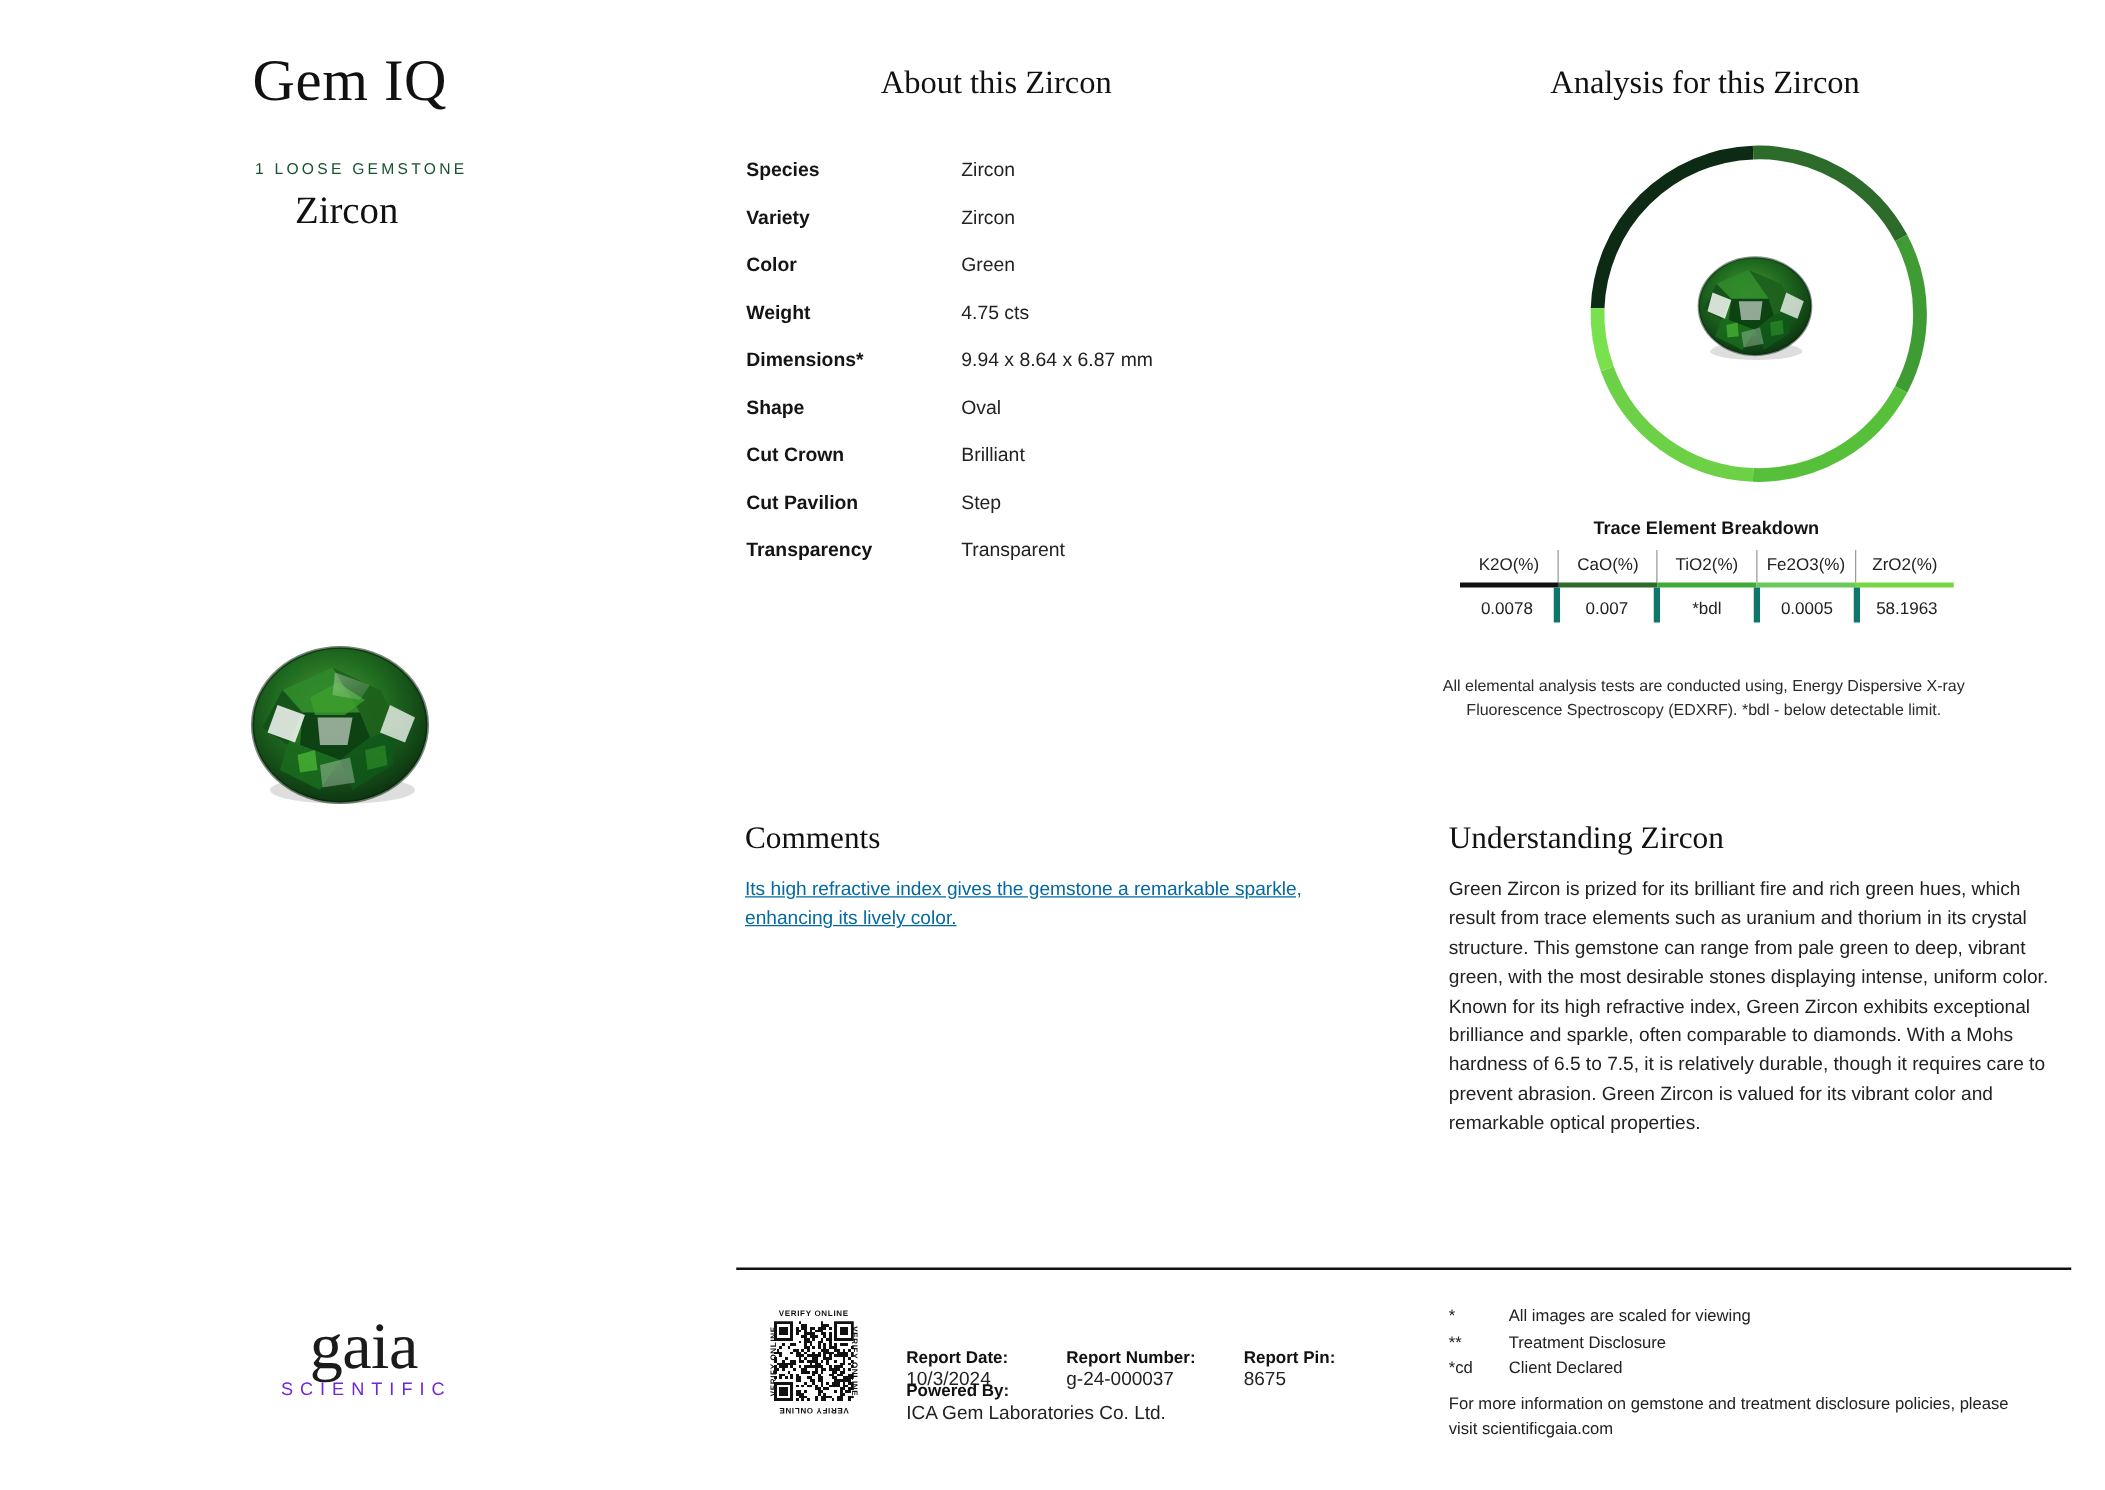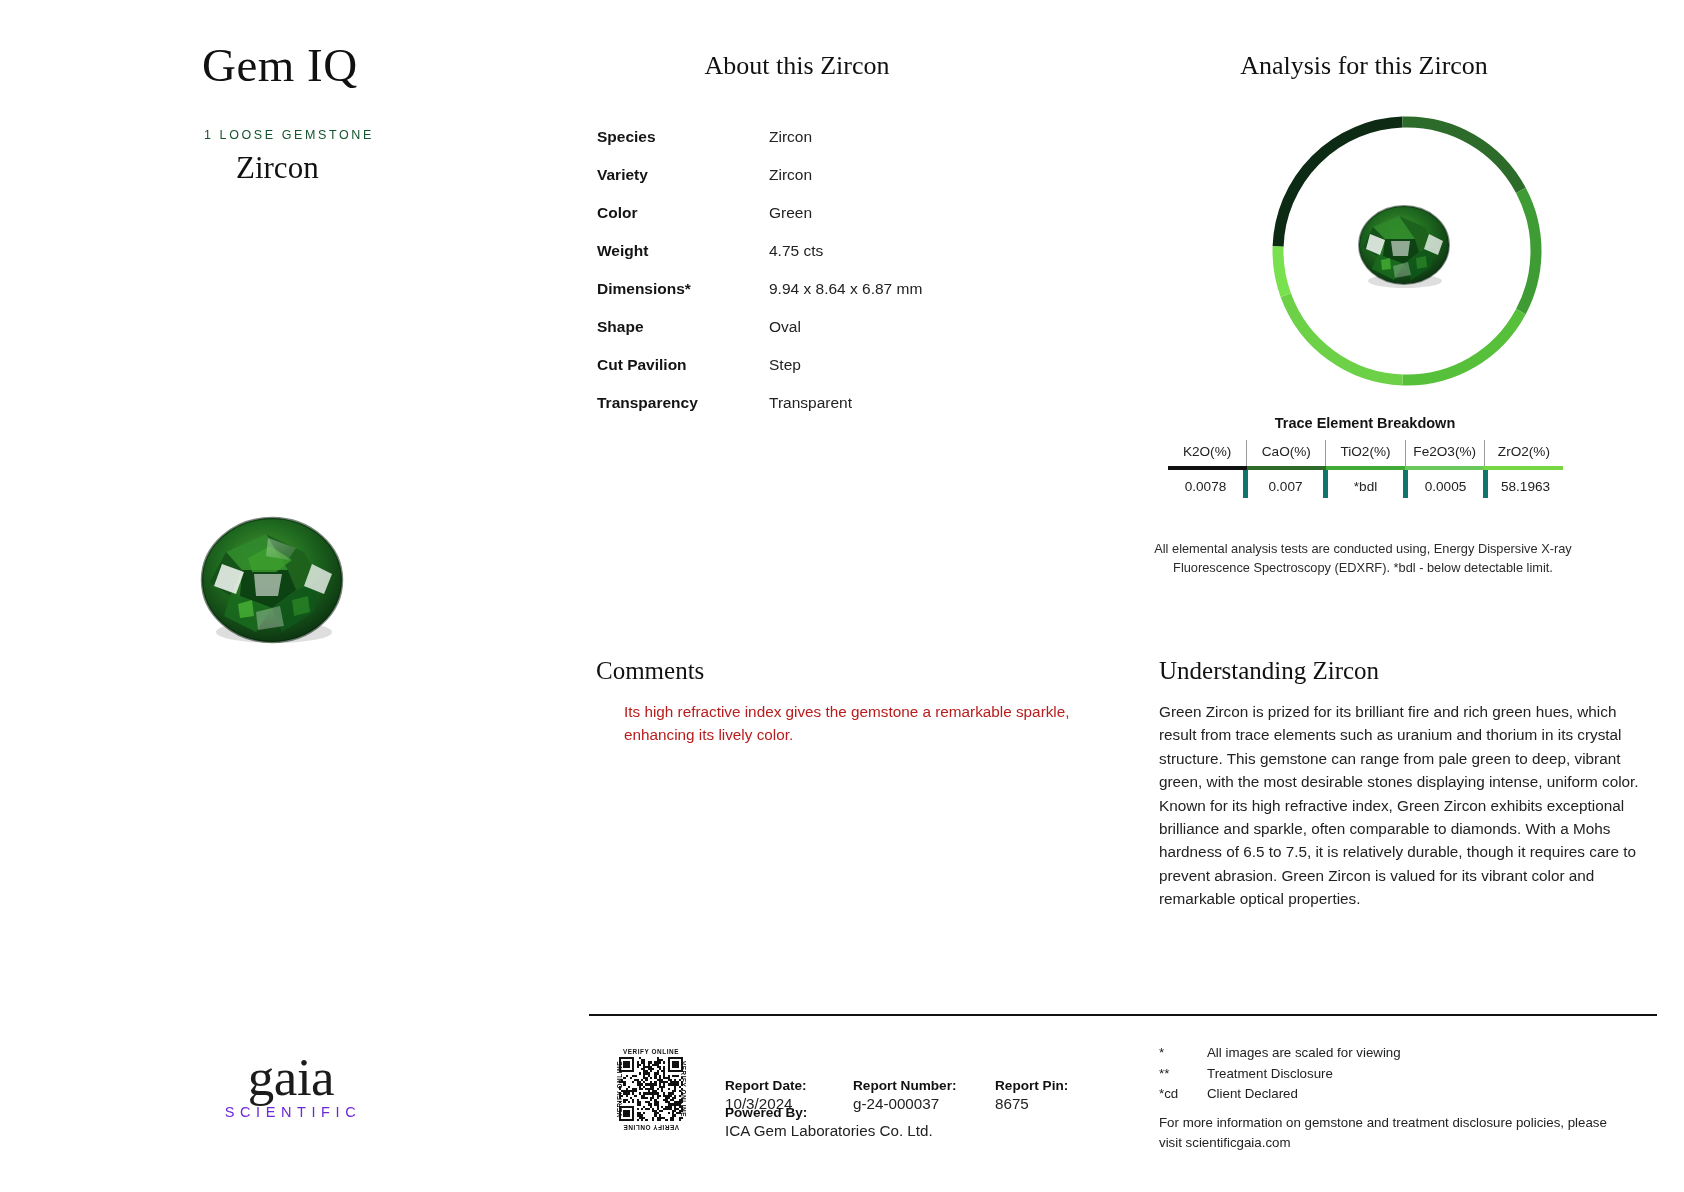--- a/index.html
+++ b/index.html
@@ -57,22 +57,22 @@
   .spec-row { display: flex; height: 38px; align-items: flex-start; }
   .spec-key { width: 172px; font-size: 15.5px; font-weight: bold; color: #141414; }
   .spec-val { font-size: 15.5px; color: #222; }
 
   .section-title {
     font-family: "Liberation Serif", serif;
     font-size: 25px; color: #111;
   }
   #comments-head { position: absolute; left: 596px; top: 657px; }
   #comments-body {
-    position: absolute; left: 624px; top: 700px; width: 500px;
-    font-size: 15.3px; line-height: 1.52; color: #b91c1c;
+    position: absolute; left: 596px; top: 700px; width: 500px;
+    font-size: 15.3px; line-height: 1.52; color: #0369a1; text-decoration: underline;
   }
 
   #understanding-head { position: absolute; left: 1159px; top: 657px; }
   #understanding-body {
     position: absolute; left: 1159px; top: 700px; width: 497px;
     font-size: 15.3px; line-height: 1.53; color: #222;
   }
 
   
   .ring-wrap { position: absolute; left: 1266px; top: 110px; width: 282px; height: 282px; }
@@ -201,20 +201,24 @@
         <div class="spec-key">Weight</div>
         <div class="spec-val">4.75 cts</div>
       </div>
       <div class="spec-row">
         <div class="spec-key">Dimensions*</div>
         <div class="spec-val">9.94 x 8.64 x 6.87 mm</div>
       </div>
       <div class="spec-row">
         <div class="spec-key">Shape</div>
         <div class="spec-val">Oval</div>
+      </div>
+      <div class="spec-row">
+        <div class="spec-key">Cut Crown</div>
+        <div class="spec-val">Brilliant</div>
       </div>
       <div class="spec-row">
         <div class="spec-key">Cut Pavilion</div>
         <div class="spec-val">Step</div>
       </div>
       <div class="spec-row">
         <div class="spec-key">Transparency</div>
         <div class="spec-val">Transparent</div>
       </div>
     </div>

